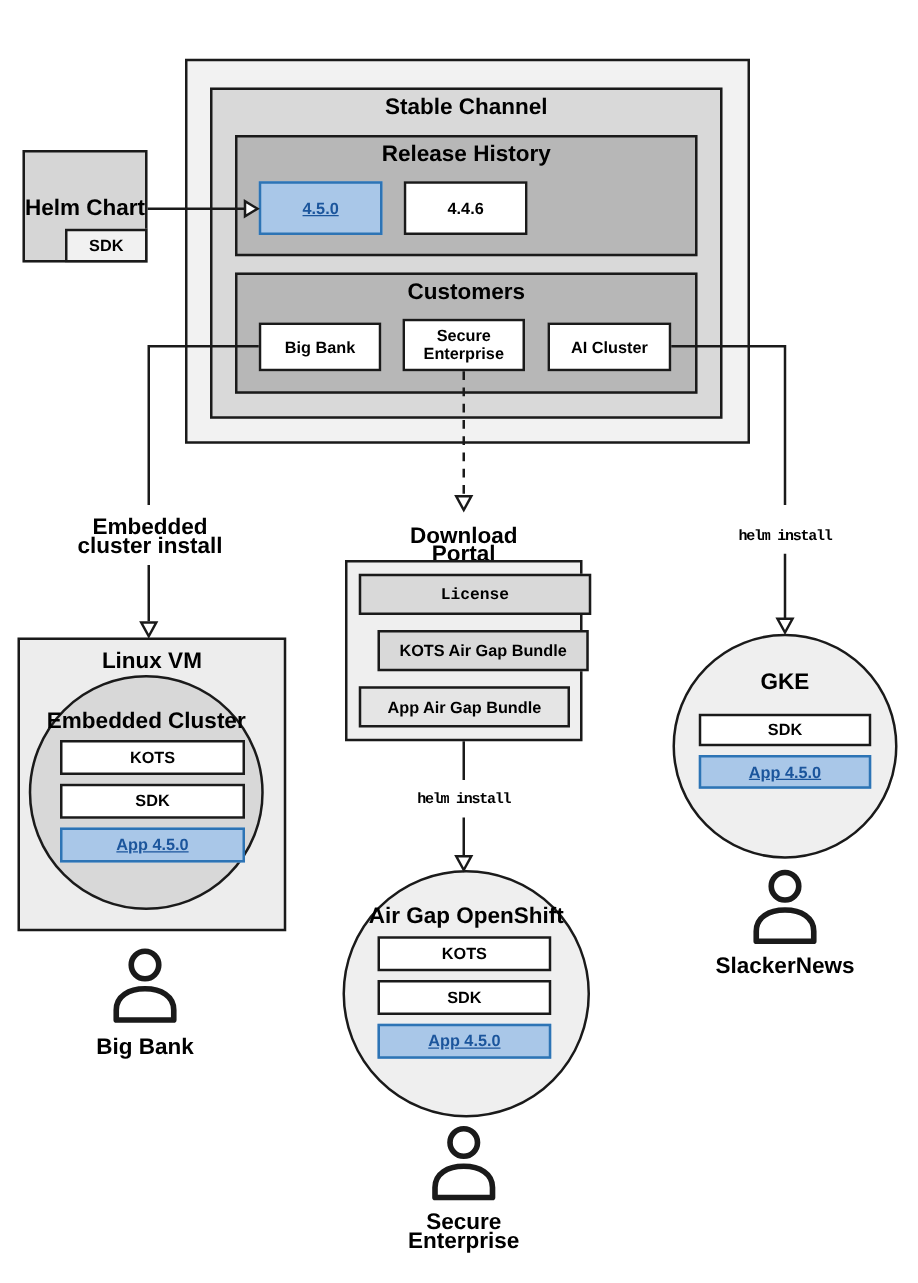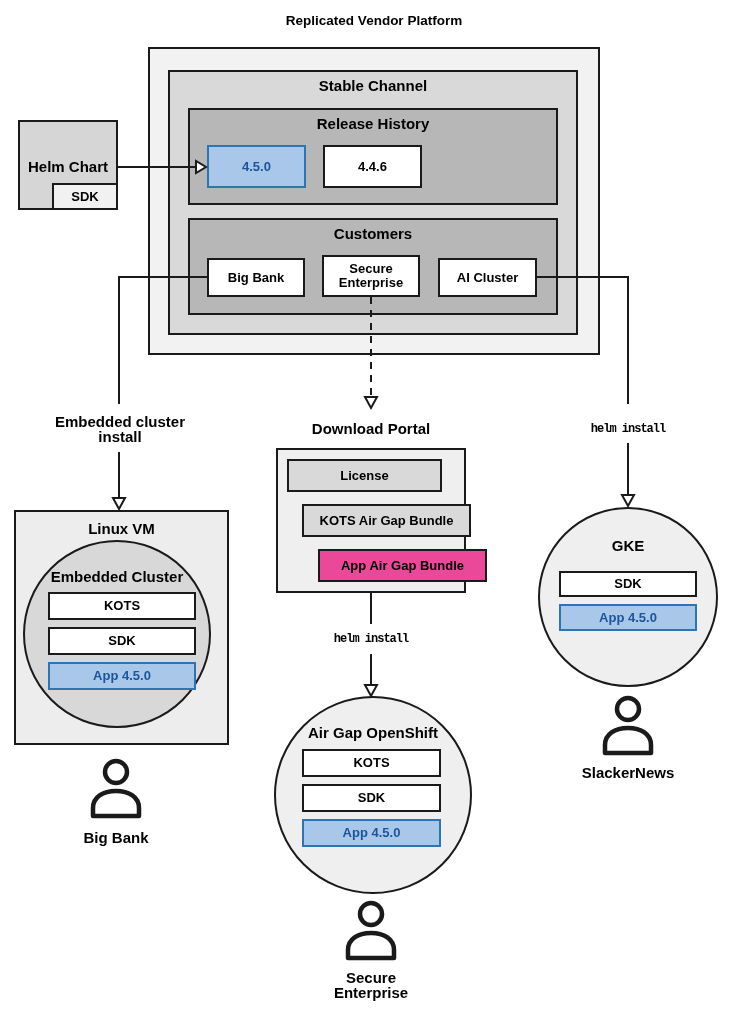--- a/index.html
+++ b/index.html
@@ -1,48 +1,48 @@
 <!DOCTYPE html>
 <html style="--highlight-fill: #a9c7e8; --highlight-border: #2d74b5; --highlight-text: #1b559c;"><head>
 <meta charset="utf-8">
 <style>
   html,body{margin:0;padding:0;background:#ffffff;}
   #canvas{
     position:relative;width:734px;height:1026px;background:#ffffff;
     font-family:"Liberation Sans",sans-serif;color:#000;overflow:hidden;
   }
   .abs{position:absolute;box-sizing:border-box;}
-  .lbl{font-weight:bold;font-size:15px;text-align:center;line-height:15px;}
+  .lbl{font-weight:bold;font-size:18px;text-align:center;line-height:15px;}
   .box{border:2px solid #1a1a1a;}
   .cbox{
     border:2px solid #1a1a1a;background:#ffffff;
     display:flex;align-items:center;justify-content:center;
     font-weight:bold;font-size:13px;text-align:center;line-height:14px;
   }
   .hl{
     background:var(--highlight-fill,#a9c7e8);
     border-color:var(--highlight-border,#2d74b5);
     color:var(--highlight-text,#1b559c);
+    text-decoration:underline;
   }
   .circle{border-radius:50%;}
   .mono{
     font-family:"Liberation Mono",monospace;font-weight:bold;font-size:12px;
     text-align:center;line-height:22px;letter-spacing:-1px;
   }
   svg.overlay{position:absolute;left:0;top:0;pointer-events:none;}
   .wire{stroke:#1a1a1a;stroke-width:2;fill:none;}
   .head{fill:#ffffff;stroke:#1a1a1a;stroke-width:2;}
   .person{stroke:#1a1a1a;stroke-width:4.5;fill:none;}
 </style>
 </head>
 <body>
 
 <div id="canvas">
 
-  <div class="abs lbl" style="left:148px;top:13px;width:452px;font-size:13.5px;">Replicated Vendor Platform</div>
 
   <div class="abs box" style="left:148px;top:47px;width:452px;height:308px;background:#f2f2f2;"></div>
   <div class="abs box" style="left:168px;top:70px;width:410px;height:265px;background:#d9d9d9;"></div>
   <div class="abs lbl" style="left:168px;top:78px;width:410px;">Stable Channel</div>
 
   <div class="abs box" style="left:188px;top:108px;width:370px;height:97px;background:#b7b7b7;"></div>
   <div class="abs lbl" style="left:188px;top:116px;width:370px;">Release History</div>
   <div class="abs cbox hl" style="left:207px;top:145px;width:99px;height:43px;">4.5.0</div>
   <div class="abs cbox" style="left:323px;top:145px;width:99px;height:43px;">4.4.6</div>
 
@@ -67,23 +67,23 @@
   <div class="abs cbox hl" style="left:48px;top:662px;width:148px;height:28px;">App 4.5.0</div>
 
   <svg class="abs person-svg" style="left:90px;top:758px;" width="52" height="62" viewBox="0 0 52 62">
     <circle class="person" cx="26" cy="14" r="11"></circle>
     <path class="person" stroke-linejoin="round" d="M3 58 L3 50 C3 39 13 33 26 33 C39 33 49 39 49 50 L49 58 Z"></path>
   </svg>
   <div class="abs lbl" style="left:56px;top:830px;width:120px;">Big Bank</div>
 
   <div class="abs lbl" style="left:301px;top:421px;width:140px;">Download Portal</div>
   <div class="abs box" style="left:276px;top:448px;width:190px;height:145px;background:#efefef;"></div>
-  <div class="abs cbox" style="left:287px;top:459px;width:155px;height:33px;background:#d9d9d9;">License</div>
+  <div class="abs cbox" style="left:287px;top:459px;width:186px;height:33px;background:#d9d9d9;font-family:Liberation Mono, monospace;">License</div>
   <div class="abs cbox" style="left:287px;top:504px;width:169px;height:33px;background:#d9d9d9;margin-left:15px;">KOTS Air Gap Bundle</div>
-  <div class="abs cbox" style="left:287px;top:549px;width:169px;height:33px;background:#ec4899;margin-left:31px;">App Air Gap Bundle</div>
+  <div class="abs cbox" style="left:287px;top:549px;width:169px;height:33px;background:#e5e5e5;">App Air Gap Bundle</div>
 
   <div class="abs mono" style="left:291px;top:628px;width:160px;">helm install</div>
 
   <div class="abs box circle" style="left:274px;top:696px;width:198px;height:198px;background:#efefef;"></div>
   <div class="abs lbl" style="left:274px;top:725px;width:198px;">Air Gap OpenShift</div>
   <div class="abs cbox" style="left:302px;top:749px;width:139px;height:28px;">KOTS</div>
   <div class="abs cbox" style="left:302px;top:784px;width:139px;height:28px;">SDK</div>
   <div class="abs cbox hl" style="left:302px;top:819px;width:139px;height:28px;">App 4.5.0</div>
 
   <svg class="abs" style="left:345px;top:900px;" width="52" height="62" viewBox="0 0 52 62">

